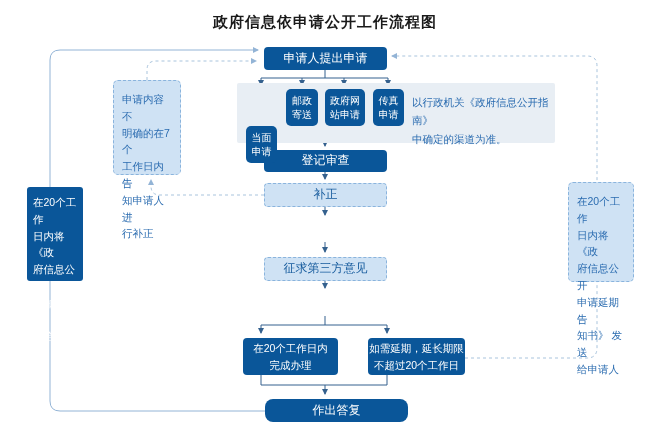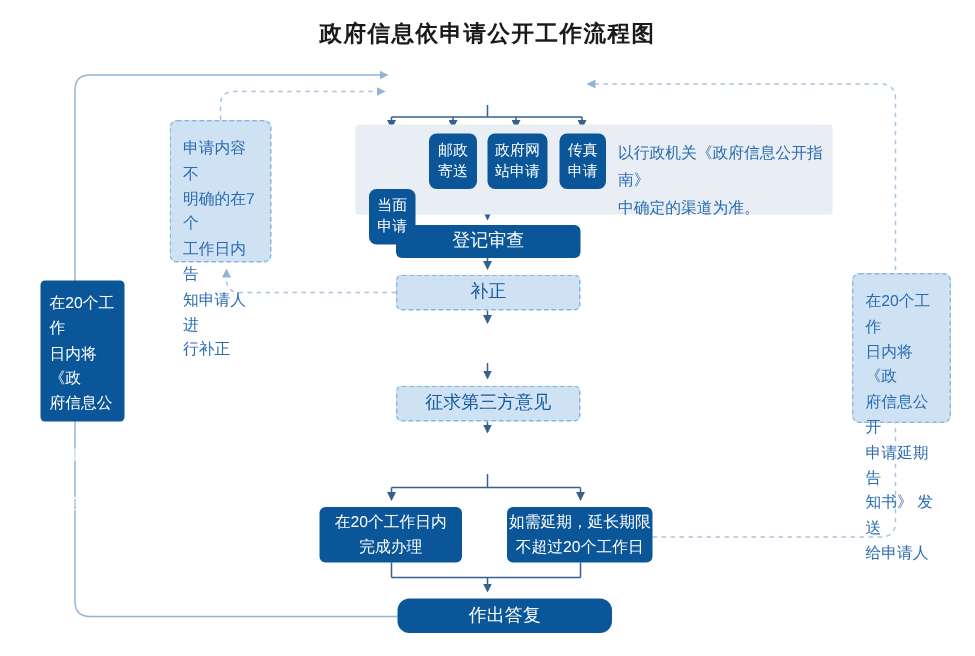--- a/index.html
+++ b/index.html
@@ -59,21 +59,21 @@
   .panel {
     position: absolute;
     background: var(--panel-bg);
     border-radius: 2px;
   }
   .channel {
     font-size: 10px;
     line-height: 1.35;
     border-radius: 5px;
   }
-  .small-node { font-size: 10.5px; line-height: 1.6; }
+  .small-node { font-size: 10.5px; line-height: 1.6; margin-left: 30px; }
   .note {
     position: absolute;
     white-space: pre-line;
     text-align: left;
   }
   .note-light {
     background: var(--light-blue-fill);
     border: 1px dashed var(--light-blue-border);
     color: var(--note-text);
     border-radius: 5px;
@@ -156,20 +156,21 @@
 
       <path d="M261 375 L261 385"></path>
       <path d="M387 375 L387 385"></path>
       <path d="M261 385 L387 385"></path>
       <path d="M325 385 L325 394" marker-end="url(#arrow-dark)"></path>
     </g>
   </svg>
 
   <div class="panel" style="left:237px; top:83px; width:318px; height:60px;"></div>
 
+  <div class="node dark" style="left:264px; top:47px;  width:123px; height:23px;">申请人提出申请</div>
   <div class="node dark" style="left:264px; top:150px; width:123px; height:22px;">登记审查</div>
   <div class="node light" style="left:264px; top:183px; width:123px; height:24px;">补正</div>
   <div class="node light" style="left:264px; top:257px; width:123px; height:24px;">征求第三方意见</div>
   <div class="node dark small-node" style="left:213px; top:338px; width:95px; height:37px;">在20个工作日内
 完成办理</div>
   <div class="node dark small-node" style="left:338px; top:338px; width:97px; height:37px;">如需延期，延长期限
 不超过20个工作日</div>
   <div class="node dark" style="left:265px; top:399px; width:143px; height:23px; border-radius:8px;">作出答复</div>
 
   <div class="node dark channel" style="left:246px; top:89px; width:31px; height:37px;margin-top:37px;">当面

